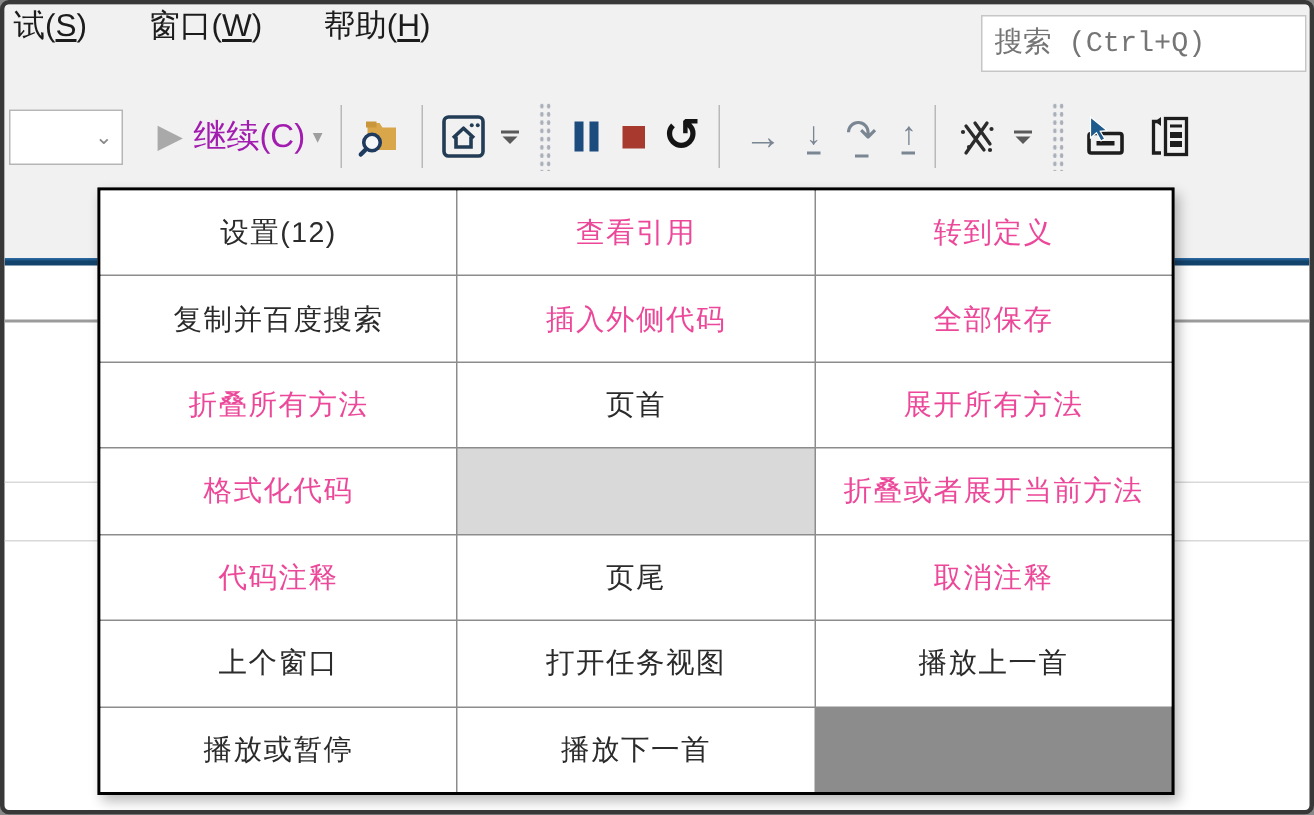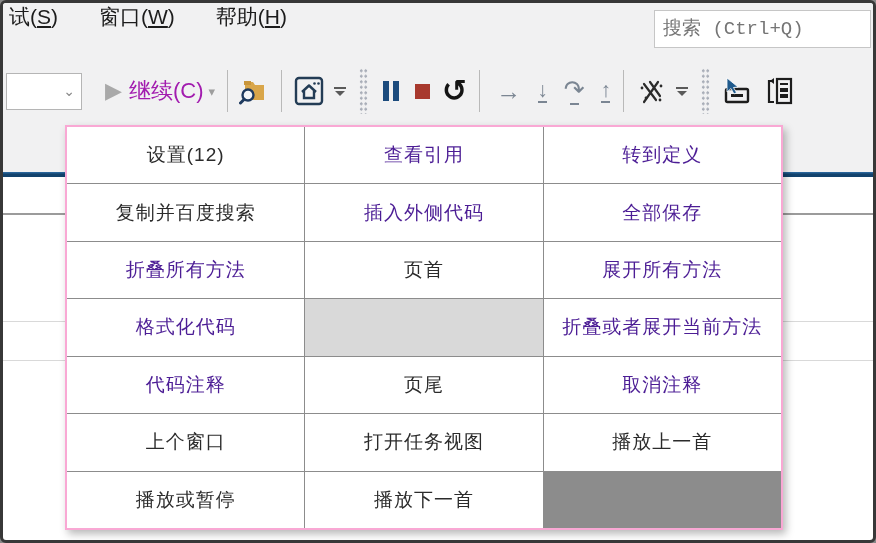--- a/index.html
+++ b/index.html
@@ -65,27 +65,27 @@
   .dbg .b { width:9px; height:2px; background:#7b8693; }
   .dbg.wide .g { font-size:25px; }
   .script-icon { margin-left:12px; }
   .cursorbox { margin-left:9px; }
   .copyicon { margin-left:11px; }
 
   
   .command-grid {
     position:absolute; left:62px; top:122px; width:718px; height:405px;
     display:grid; grid-template-columns:1fr 1fr 1fr; grid-auto-rows:1fr;
-    background:#8c8c8c; gap:1px; border:2px solid #f9a8d4;
+    background:#8c8c8c; gap:1px; border:2px solid #000000;
     box-shadow:3px 4px 8px rgba(0,0,0,0.28);
   }
   .cell { background:#ffffff; display:flex; align-items:center; justify-content:center;
           font-size:19px; letter-spacing:1px; cursor:default; }
   .cell.normal { color:#2b2b2b; }
-  .cell.link   { color:#4c1d95; }
+  .cell.link   { color:#ec4899; }
   .cell.empty  { background:#d9d9d9; }
 </style>
 </head>
 <body>
 
 <div class="window">
 
   <div class="chrome-band"></div>
   <div class="blue-rule"></div>
   <div class="gray-rule"></div>

